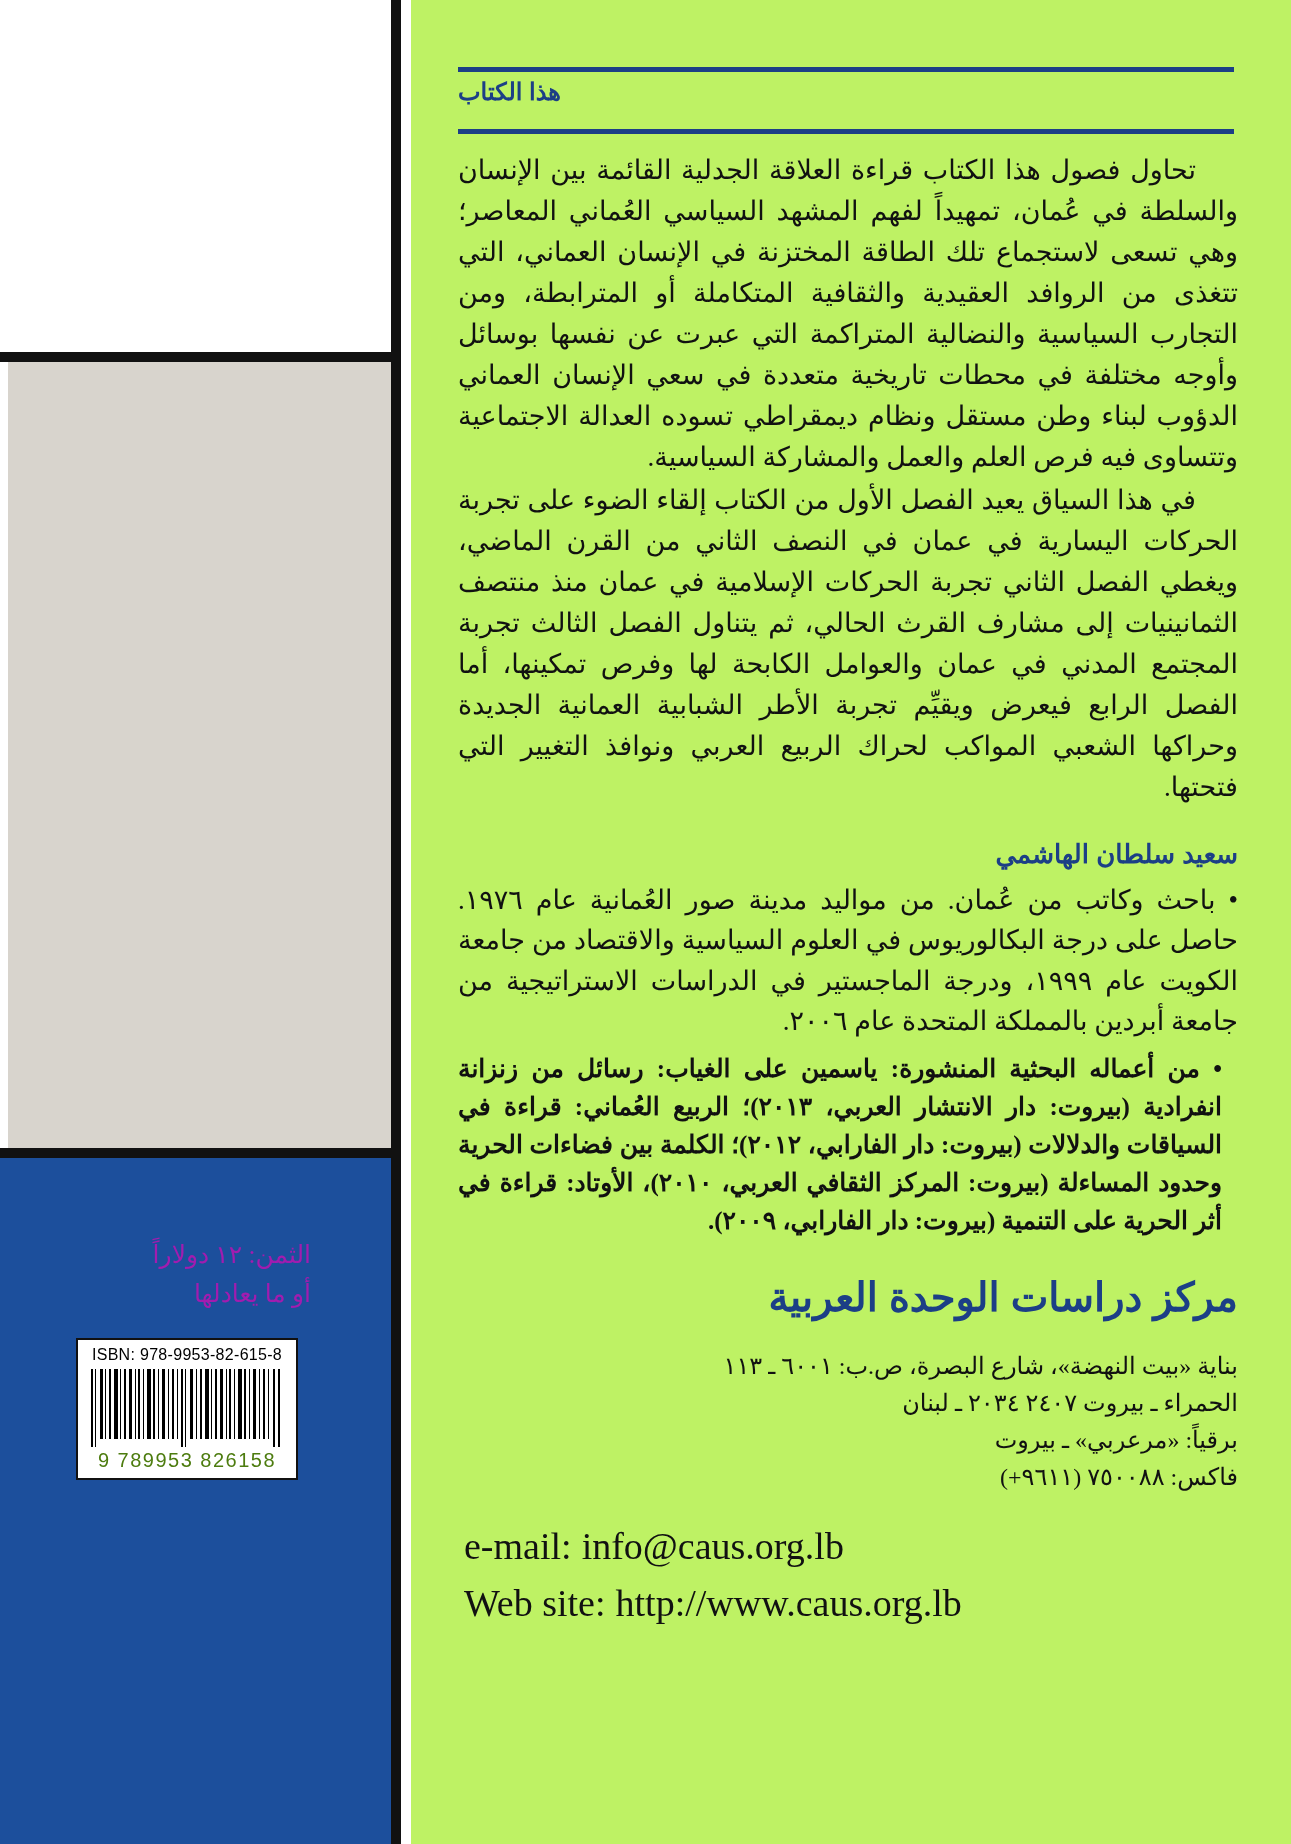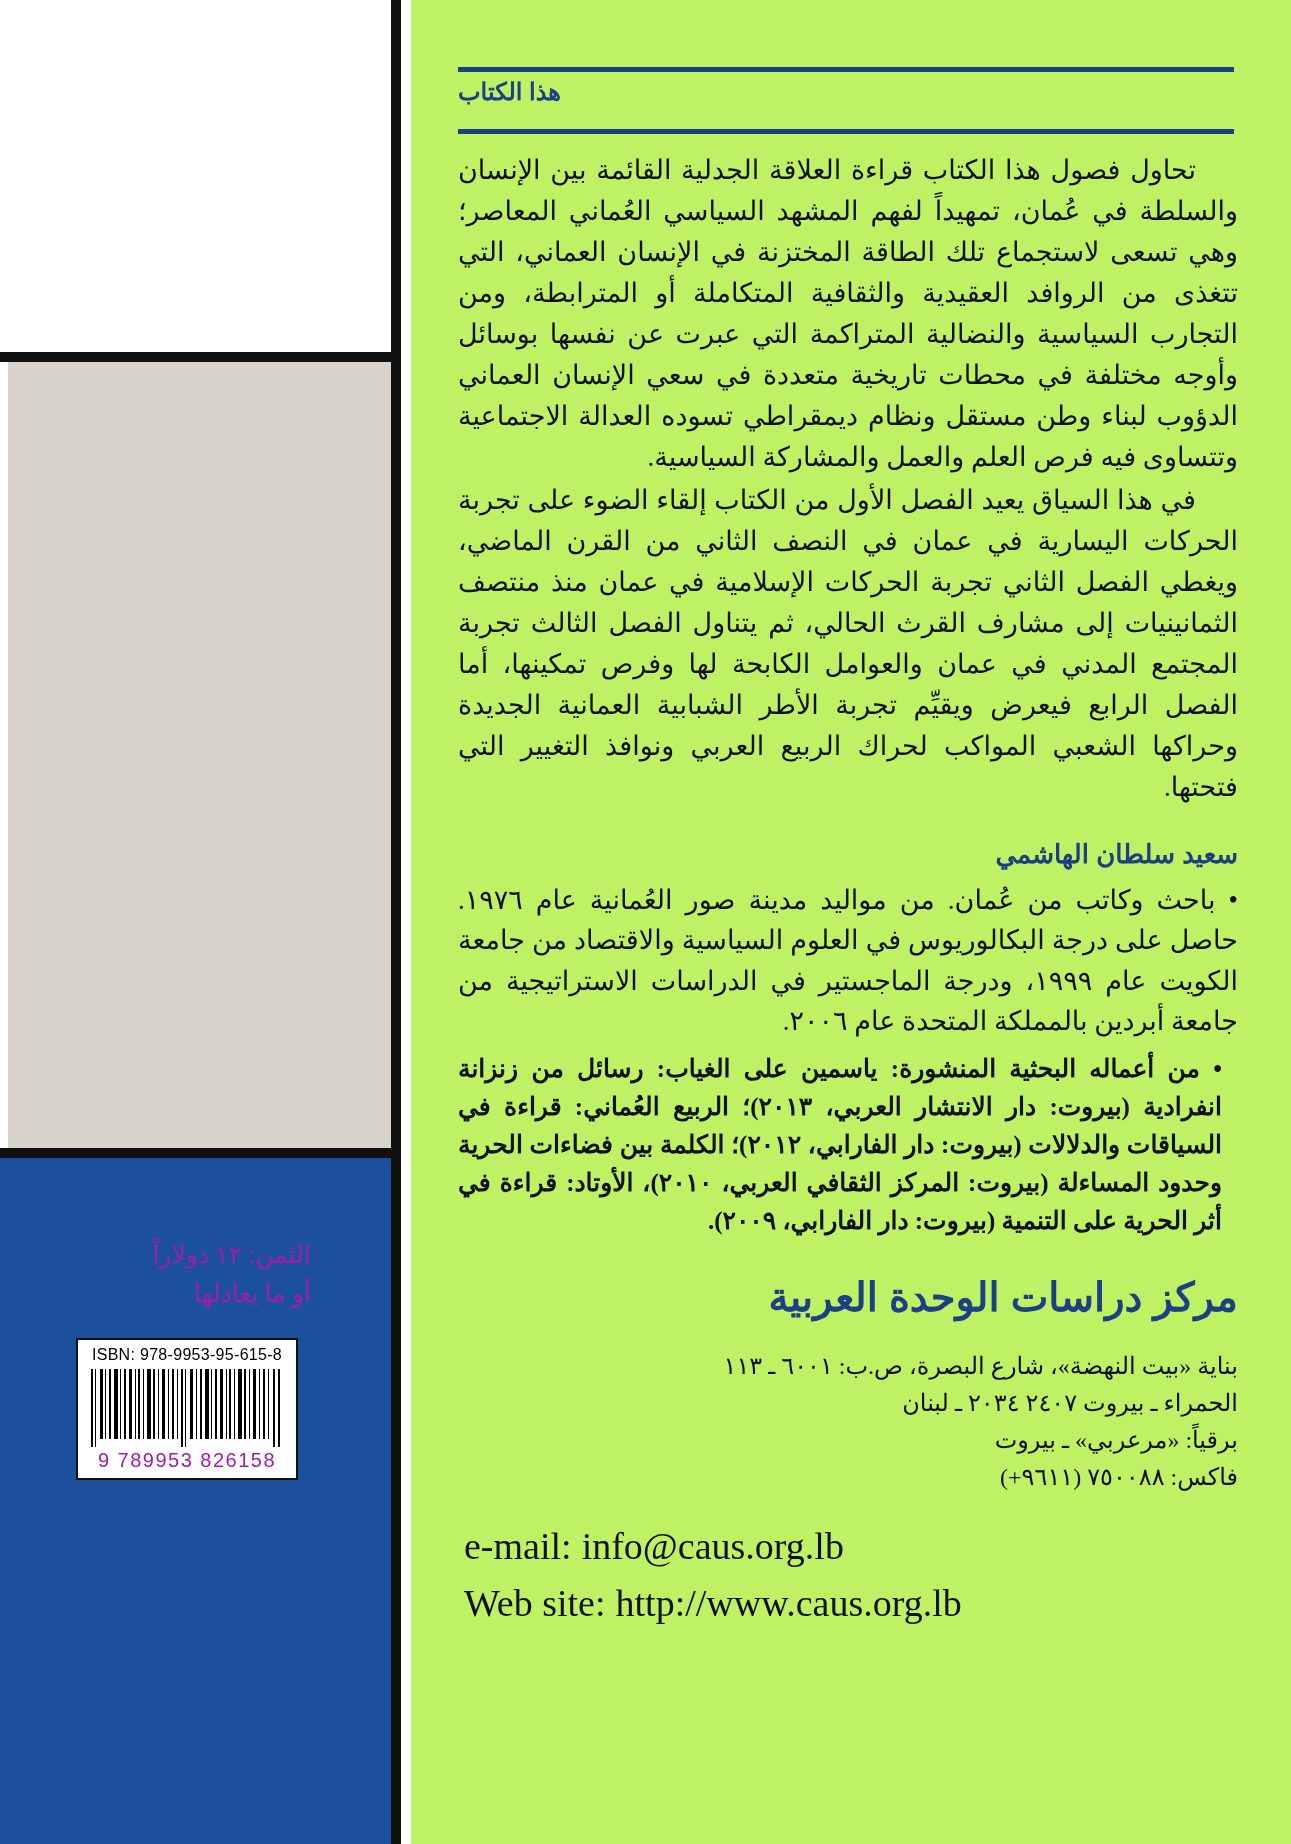--- a/index.html
+++ b/index.html
@@ -106,21 +106,21 @@
     height: 78px;
     width: 196px;
     margin: 0 auto;
     display: block;
   }
   #barcode-digits {
     direction: ltr;
     font-family: "Liberation Sans", sans-serif;
     font-size: 20px;
     letter-spacing: 1.5px;
-    color: #a21caf;
+    color: #4d7c0f;
     margin-top: 2px;
     white-space: nowrap;
   }
 
   
   #right-panel {
     position: absolute;
     left: 411px;
     top: 0;
     width: 880px;
@@ -249,21 +249,21 @@
   <div id="left-blue-block"></div>
   <div id="left-edge-black"></div>
   <div id="left-outer-white"></div>
 
   <div id="price-box">
     <div>الثمن: ١٢ دولاراً</div>
     <div>أو ما يعادلها</div>
   </div>
 
   <div id="isbn-box">
-    <div id="isbn-text">ISBN: 978-9953-95-615-8</div>
+    <div id="isbn-text">ISBN: 978-9953-82-615-8</div>
     <svg id="barcode" viewBox="0 0 196 78" preserveAspectRatio="none">
       <g fill="#000">
         <rect x="2" y="0" width="2" height="78"></rect>
         <rect x="6" y="0" width="1" height="78"></rect>
         <rect x="11" y="0" width="3" height="70"></rect>
         <rect x="16" y="0" width="1" height="70"></rect>
         <rect x="20" y="0" width="2" height="70"></rect>
         <rect x="25" y="0" width="4" height="70"></rect>
         <rect x="31" y="0" width="1" height="70"></rect>
         <rect x="35" y="0" width="2" height="70"></rect>

